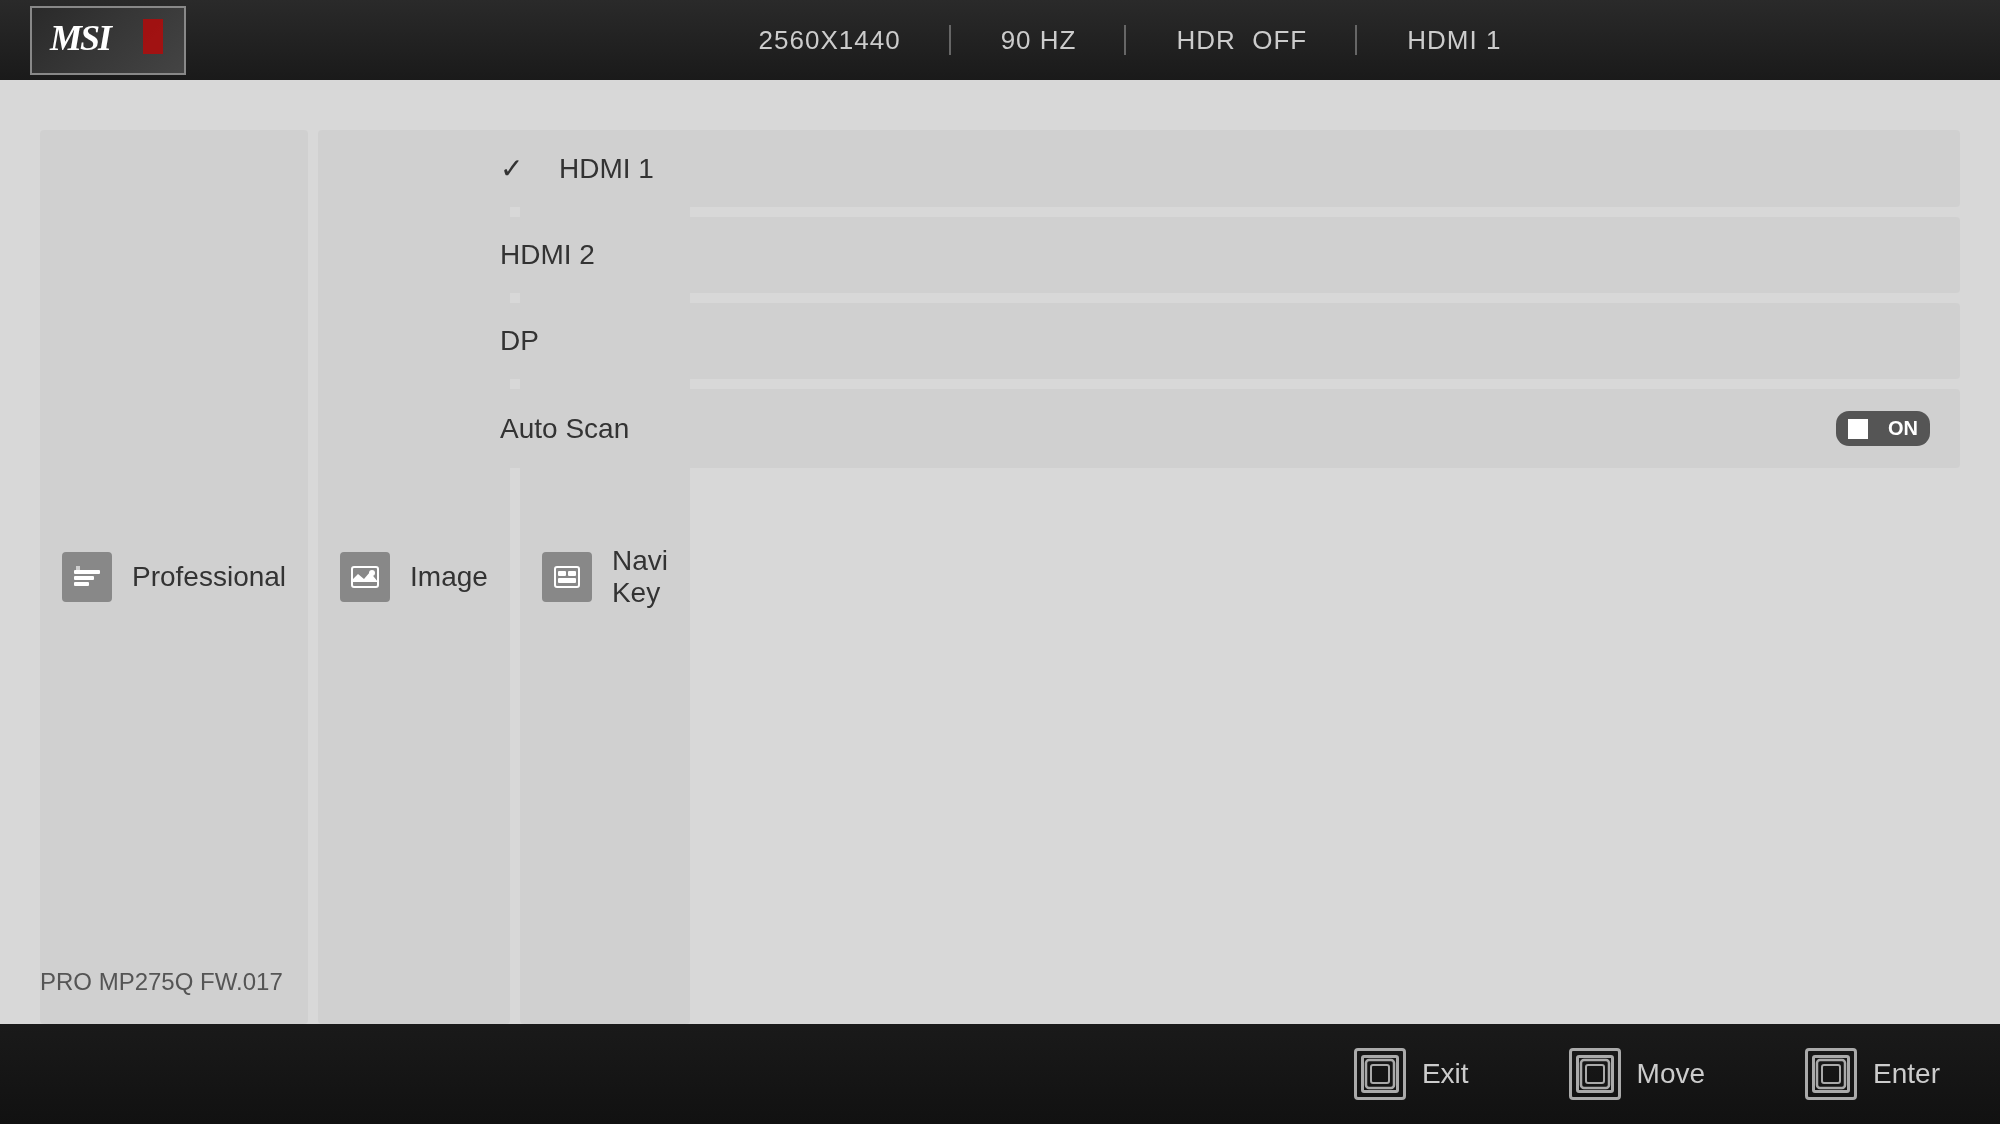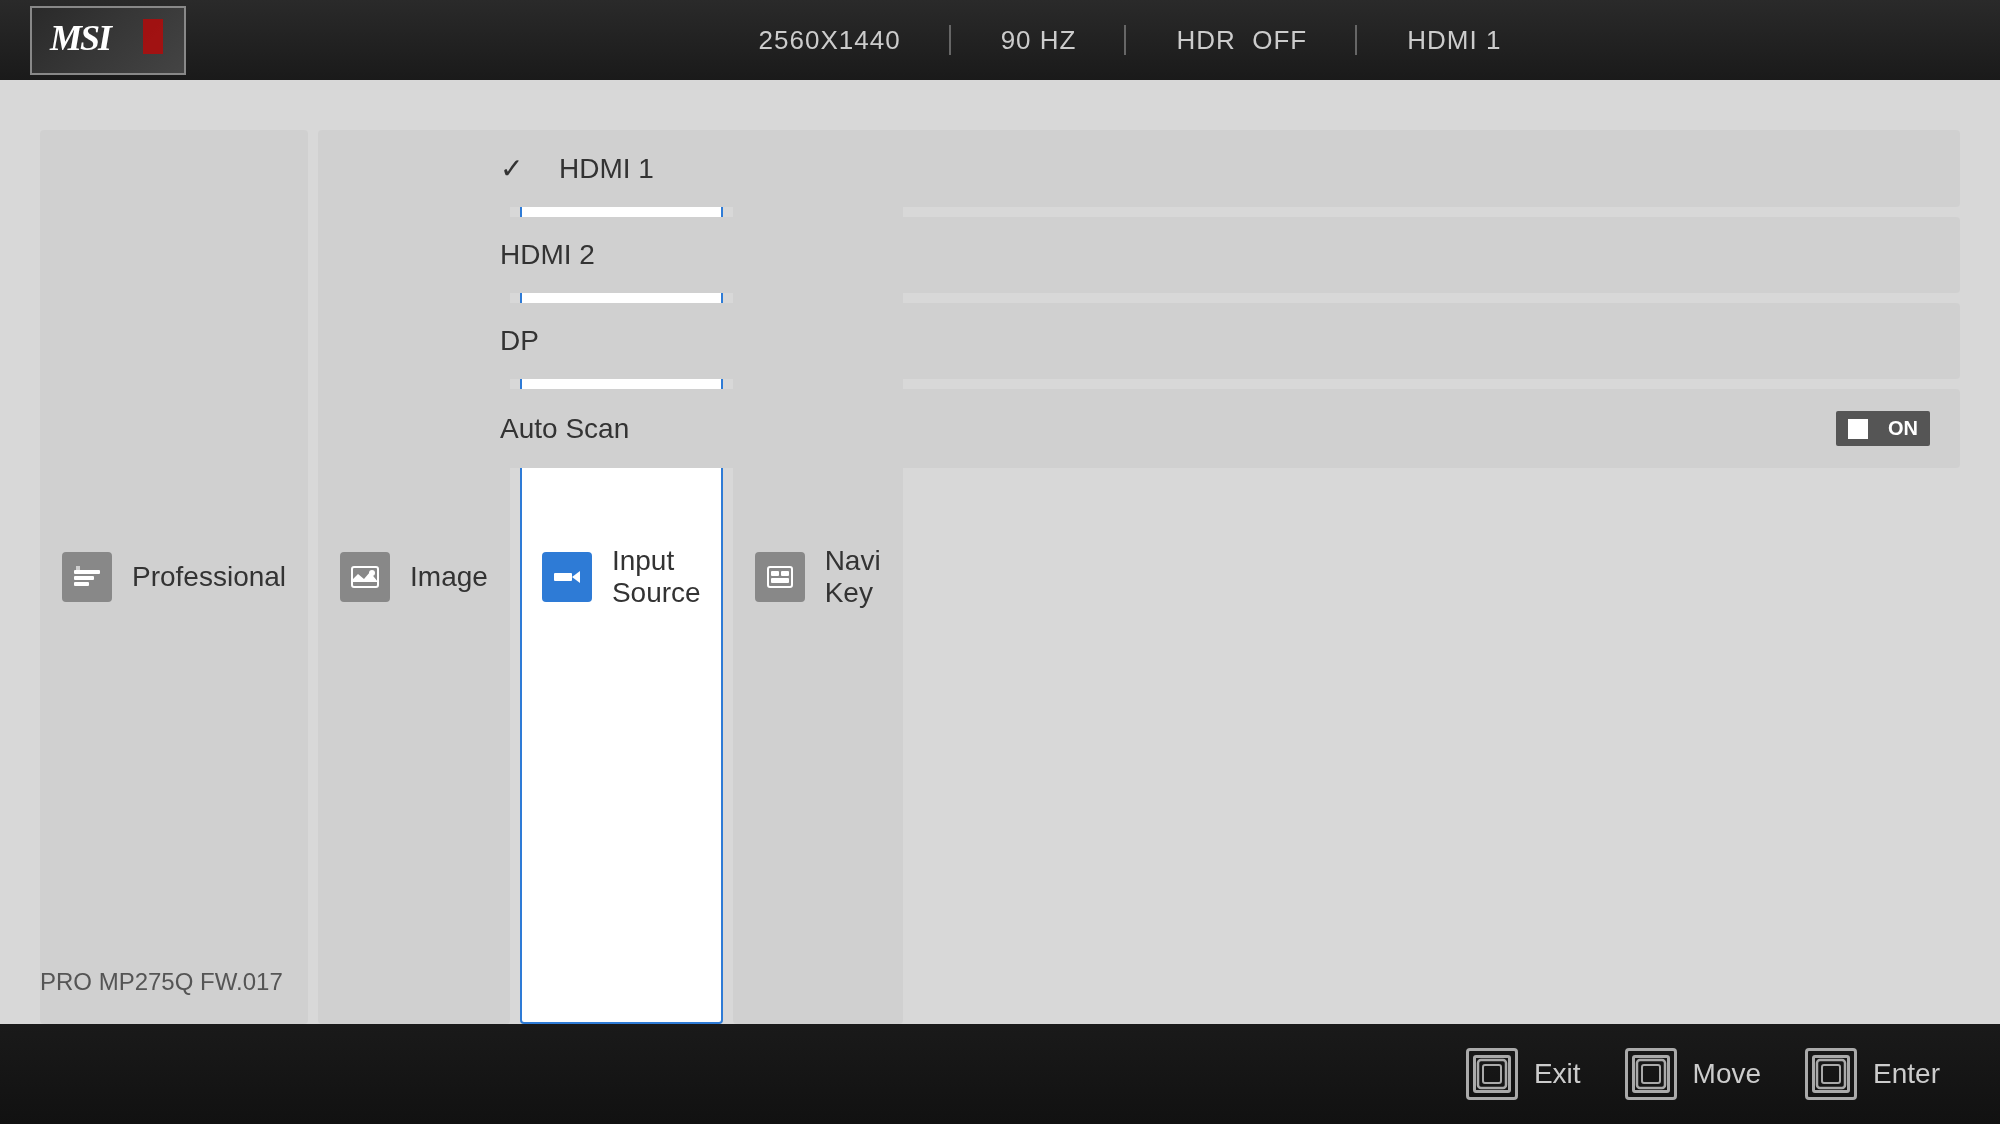--- a/index.html
+++ b/index.html
@@ -159,21 +159,21 @@
 
     .toggle-on {
       display: flex;
       align-items: center;
       gap: 20px;
       background: #555;
       color: white;
       padding: 6px 12px;
       font-size: 20px;
       font-weight: bold;
-      border-radius: 2px;
+      border-radius: 13px;
     }
 
     .toggle-square {
       width: 20px;
       height: 20px;
       background: white;
       display: inline-block;
     }
 
     
@@ -181,21 +181,21 @@
       position: absolute;
       bottom: 0;
       left: 0;
       width: 100%;
       height: 100px;
       background: linear-gradient(to bottom, #1a1a1a, #111);
       display: flex;
       align-items: center;
       justify-content: flex-end;
       padding: 0 60px;
-      gap: 44px;
+      gap: 100px;
     }
 
     .bottom-item {
       display: flex;
       align-items: center;
       gap: 16px;
       color: #ccc;
       font-size: 28px;
     }
 
@@ -272,29 +272,20 @@
       <div class="menu-icon">
         <svg width="30" height="30" viewBox="0 0 30 30">
           <rect x="2" y="5" width="26" height="20" rx="2" fill="none" stroke="white" stroke-width="2"></rect>
           <path d="M2 18 L8 12 L14 17 L20 10 L28 20 L2 20 Z" fill="white"></path>
           <circle cx="22" cy="11" r="3" fill="white"></circle>
         </svg>
       </div>
       <span class="menu-label">Image</span>
     </div>
 
-    <div class="menu-item active">
-      <div class="menu-icon">
-        <svg width="30" height="30" viewBox="0 0 30 30">
-          <rect x="2" y="11" width="18" height="8" rx="1"></rect>
-          <path d="M20 15 L28 9 L28 21 Z"></path>
-        </svg>
-      </div>
-      <span class="menu-label">Input Source</span>
-    </div>
 
     <div class="menu-item">
       <div class="menu-icon">
         <svg width="30" height="30" viewBox="0 0 30 30">
           <rect x="3" y="5" width="24" height="20" rx="2" fill="none" stroke="white" stroke-width="2"></rect>
           <rect x="6" y="9" width="8" height="5" rx="1"></rect>
           <rect x="16" y="9" width="8" height="5" rx="1"></rect>
           <rect x="6" y="16" width="18" height="5" rx="1"></rect>
         </svg>
       </div>

